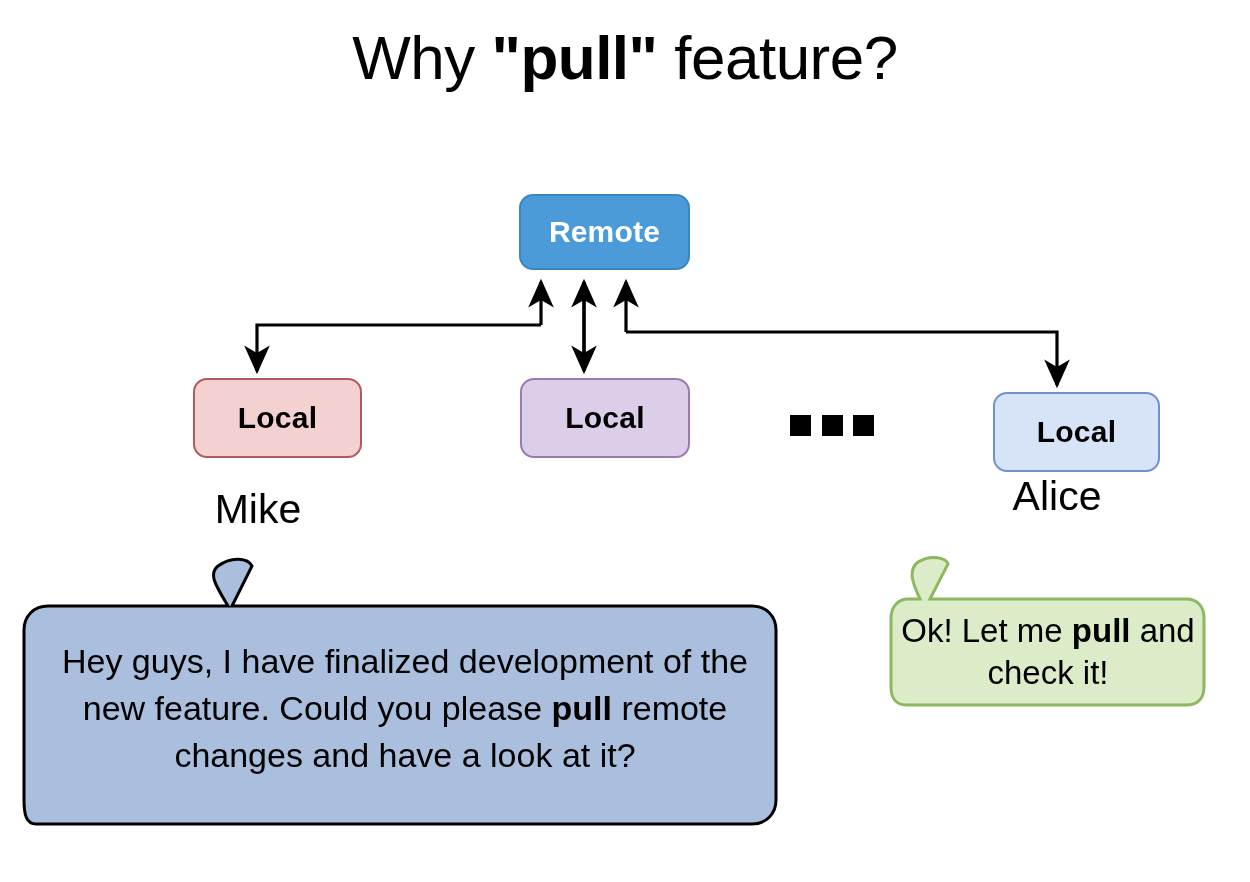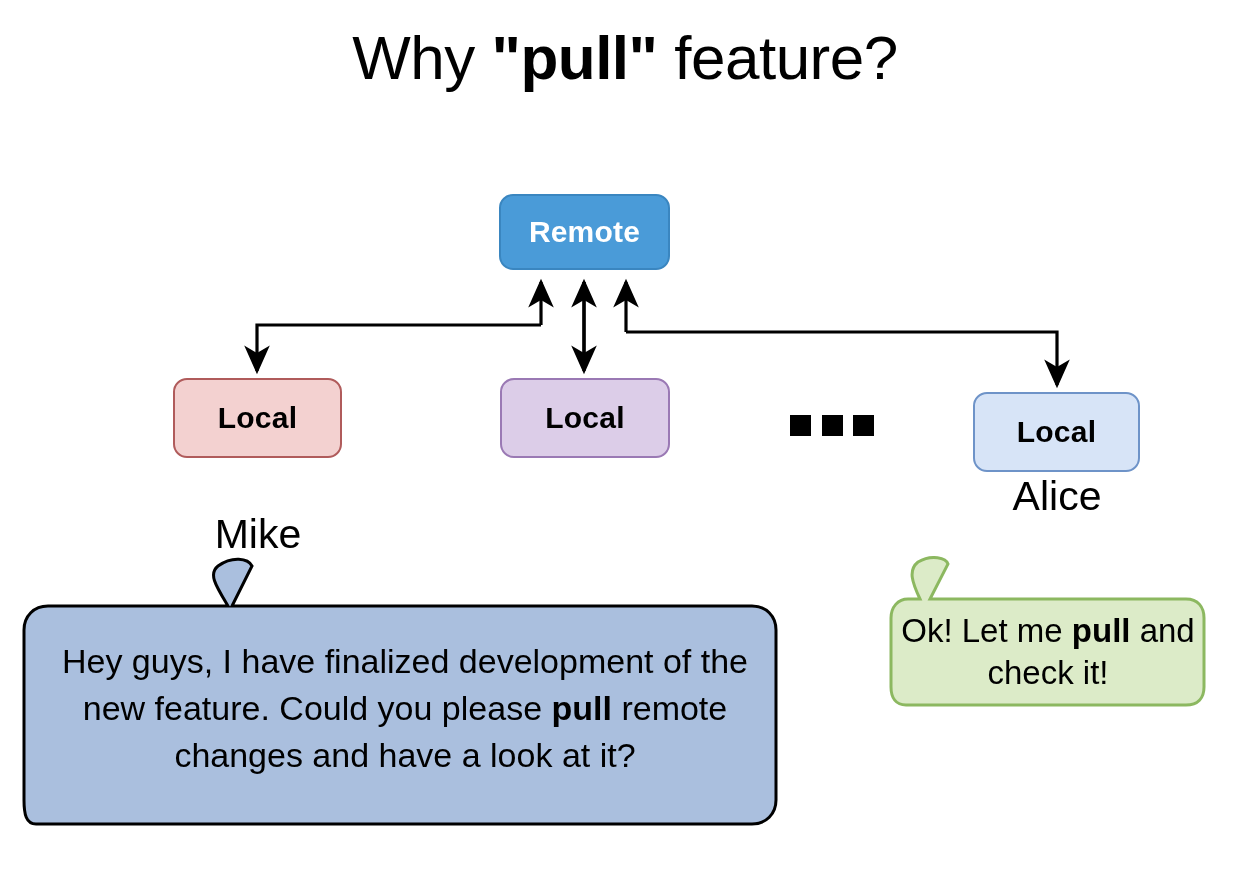--- a/index.html
+++ b/index.html
@@ -50,20 +50,21 @@
     box-sizing: border-box;
     border-radius: 14px;
     border-style: solid;
     border-width: 2px;
     display: flex;
     align-items: center;
     justify-content: center;
     font-size: 30px;
     font-weight: 700;
     letter-spacing: 0.2px;
+    margin-left: 20px;
   }
 
   #node-remote {
     left: 499px; top: 194px;
     width: 171px; height: 76px;
     background: #4A9BD8;
     border-color: #3A86C0;
     color: #ffffff;
   }
   #node-local-mike {
@@ -90,21 +91,21 @@
 
   
   .person-label {
     position: absolute;
     text-align: center;
     font-size: 41px;
     font-weight: 400;
     line-height: 1.1;
     white-space: nowrap;
   }
-  #label-mike  { left: 158px; top: 487px; width: 200px; margin-top: 25px; }
+  #label-mike  { left: 158px; top: 487px; width: 200px; }
   #label-bob   { left: 485px; top: 487px; width: 200px; }
   #label-alice { left: 957px; top: 474px; width: 200px; }
 
   
   #ellipsis {
     position: absolute;
     left: 790px; top: 415px;
     width: 84px; height: 20px;
     display: flex;
     justify-content: space-between;

